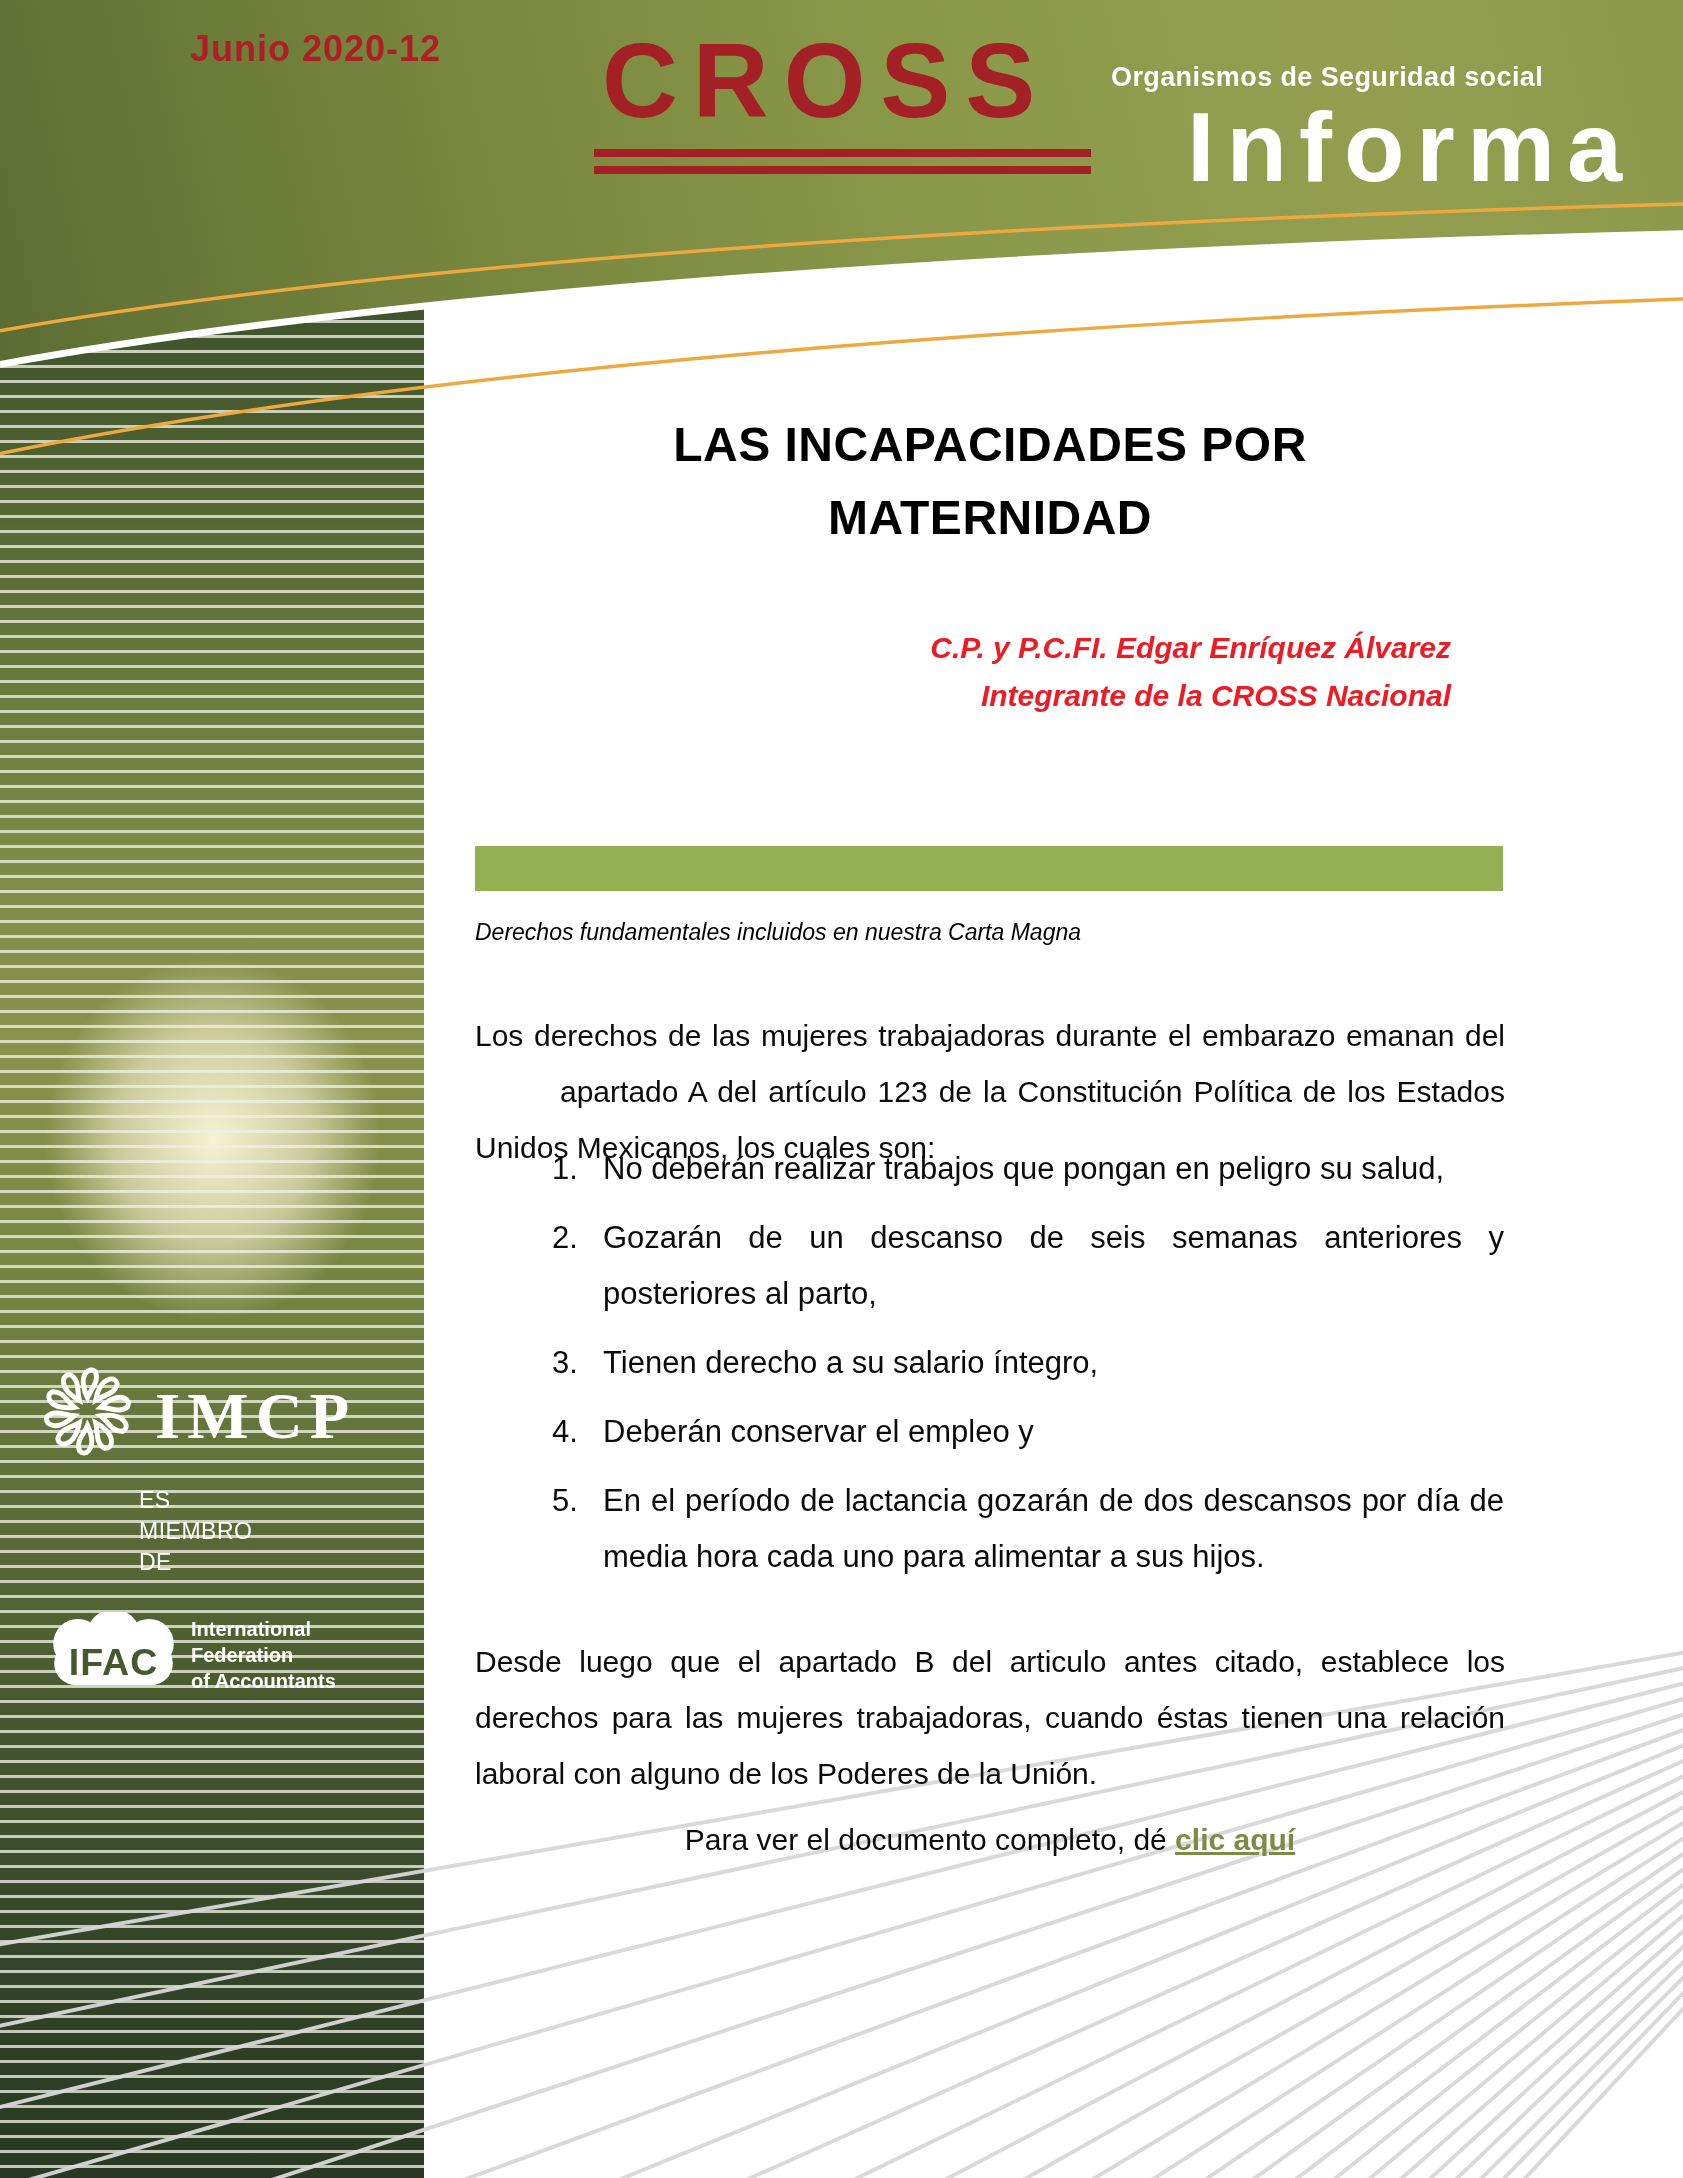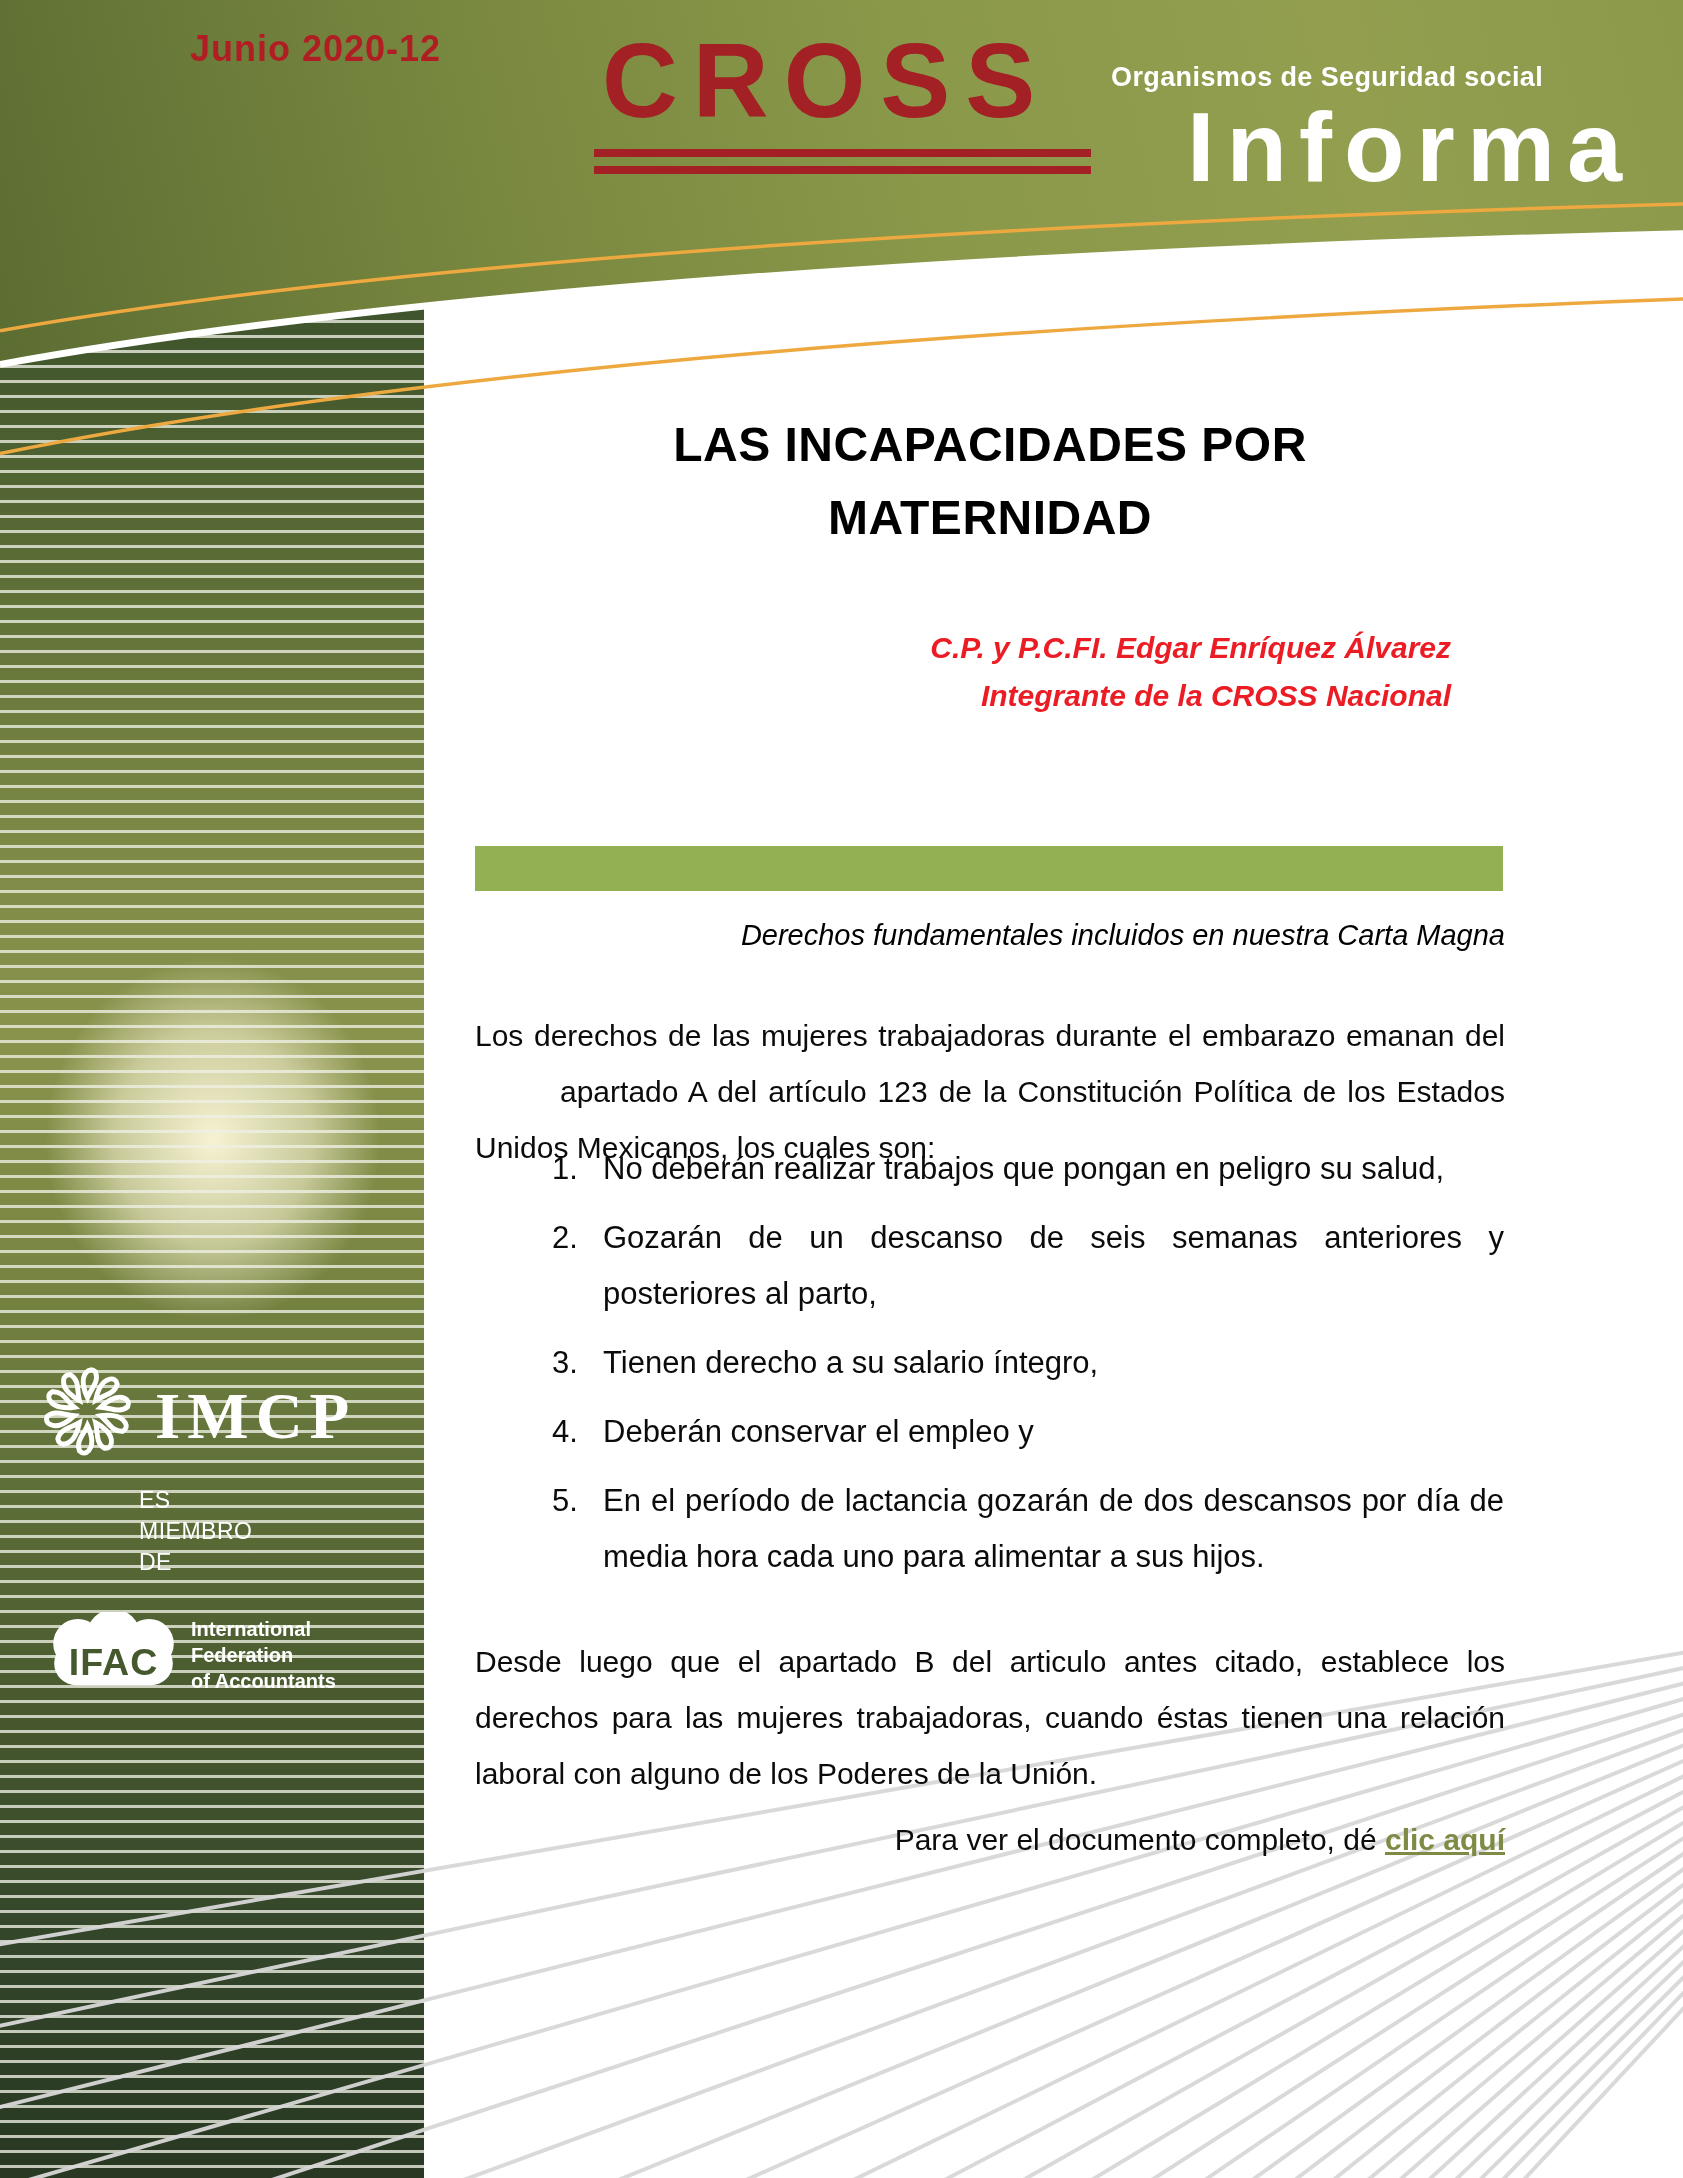--- a/index.html
+++ b/index.html
@@ -54,30 +54,30 @@
     font-size:48px;font-weight:bold;line-height:73px;letter-spacing:0.5px;color:#000;
   }
   .author{
     position:absolute;top:624px;left:0;width:976px;text-align:right;
     color:#ec1c24;font-size:30px;font-weight:bold;font-style:italic;line-height:48px;
   }
   .green-bar{
     position:absolute;top:846px;left:0;width:1028px;height:45px;background:#93b152;
   }
   .section-heading{
-    position:absolute;top:919px;left:0;width:1030px;text-align:right;
-    font-style:italic;font-size:29px;color:#000;
+    position:absolute;top:919px;left:0;width:1030px;text-align:left;
+    font-style:italic;font-size:23px;color:#000;
   }
   .para{
     position:absolute;left:0;width:1030px;text-align:justify;
     font-size:30px;line-height:56px;color:#0b0b0b;
   }
   .p1{top:978px;}
   .p2{top:1604px;}
-  .p3{top:1782px;text-align:right;}
+  .p3{top:1782px;text-align:center;}
   .wordgap{display:inline-block;width:85px;}
   .link-green{color:#7d8b45;font-weight:bold;}
 
   ol.rights{
     position:absolute;top:1141px;left:77px;width:952px;margin:0;padding:0;list-style:none;
     font-size:31px;line-height:56px;
   }
   ol.rights li{position:relative;padding-left:51px;margin-bottom:13px;}
   .li-num{position:absolute;left:0;top:0;}
   .li-text{display:block;text-align:justify;}

